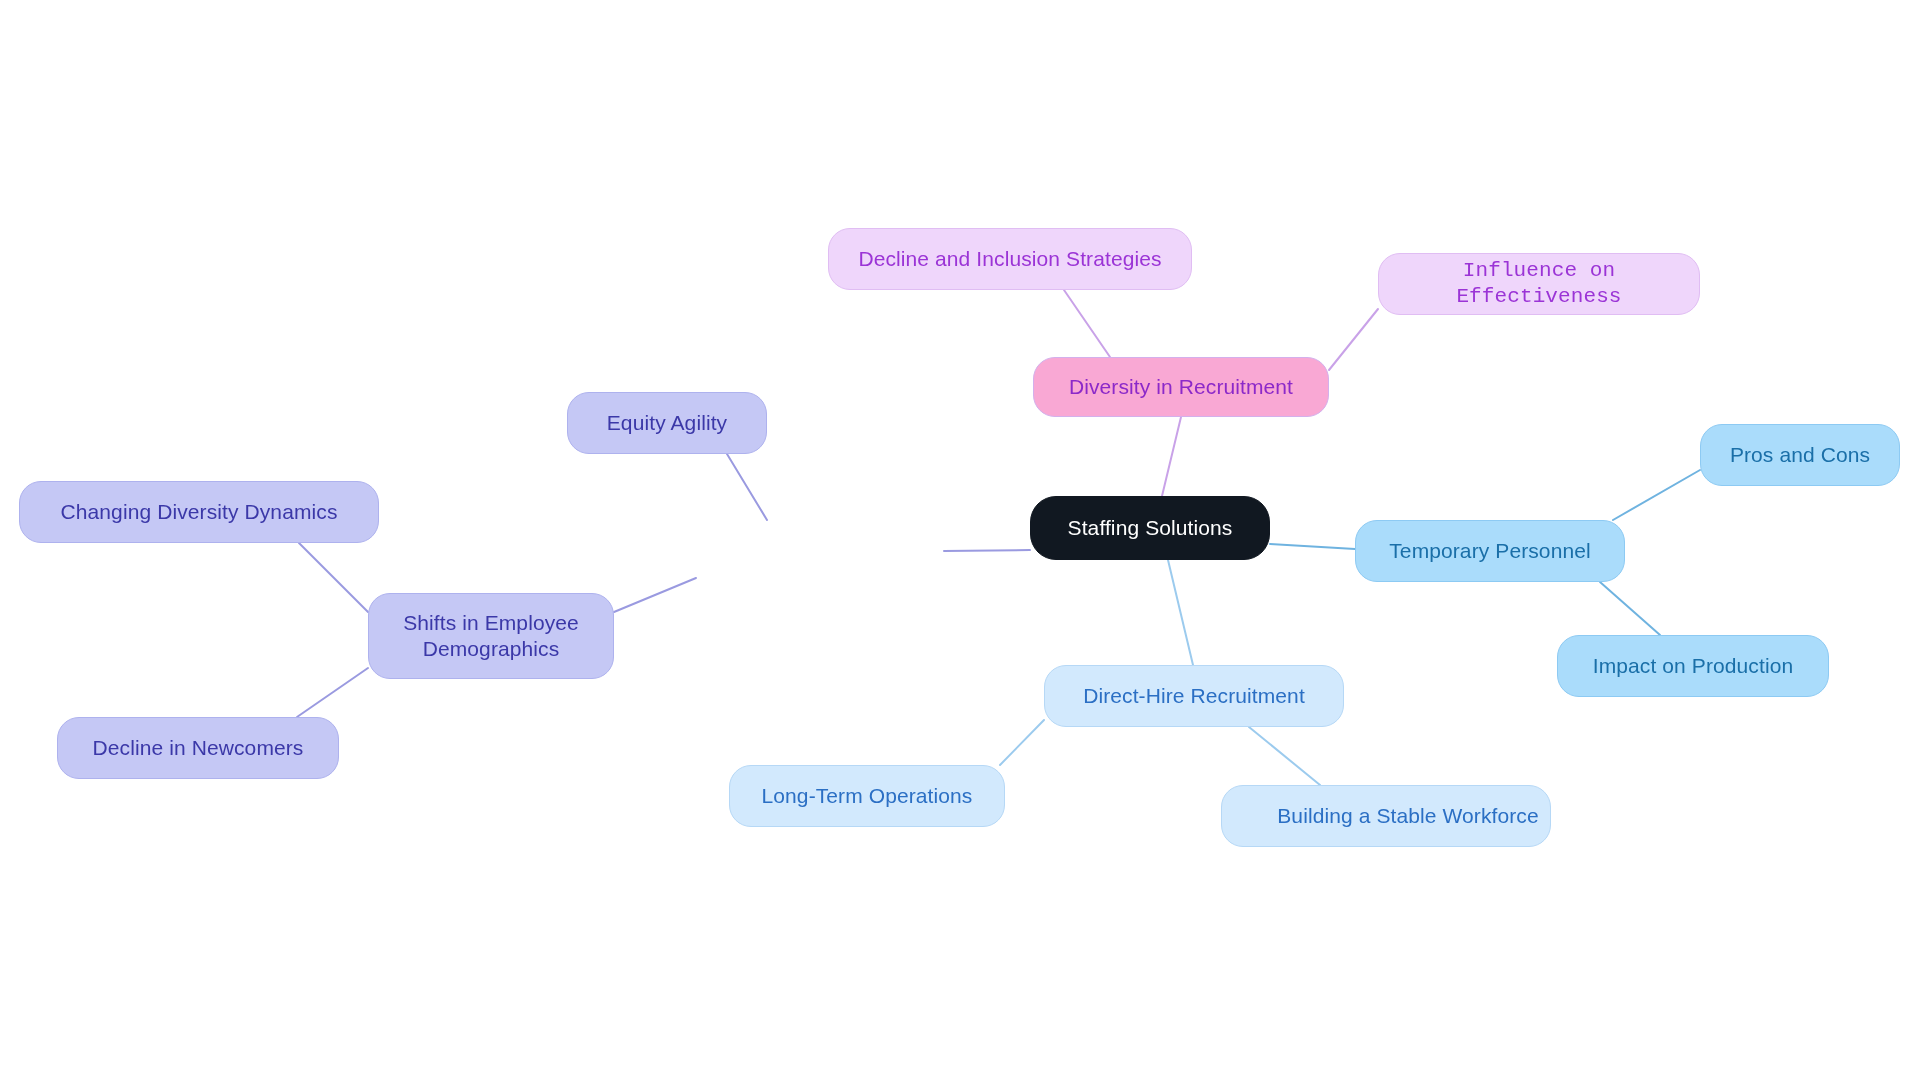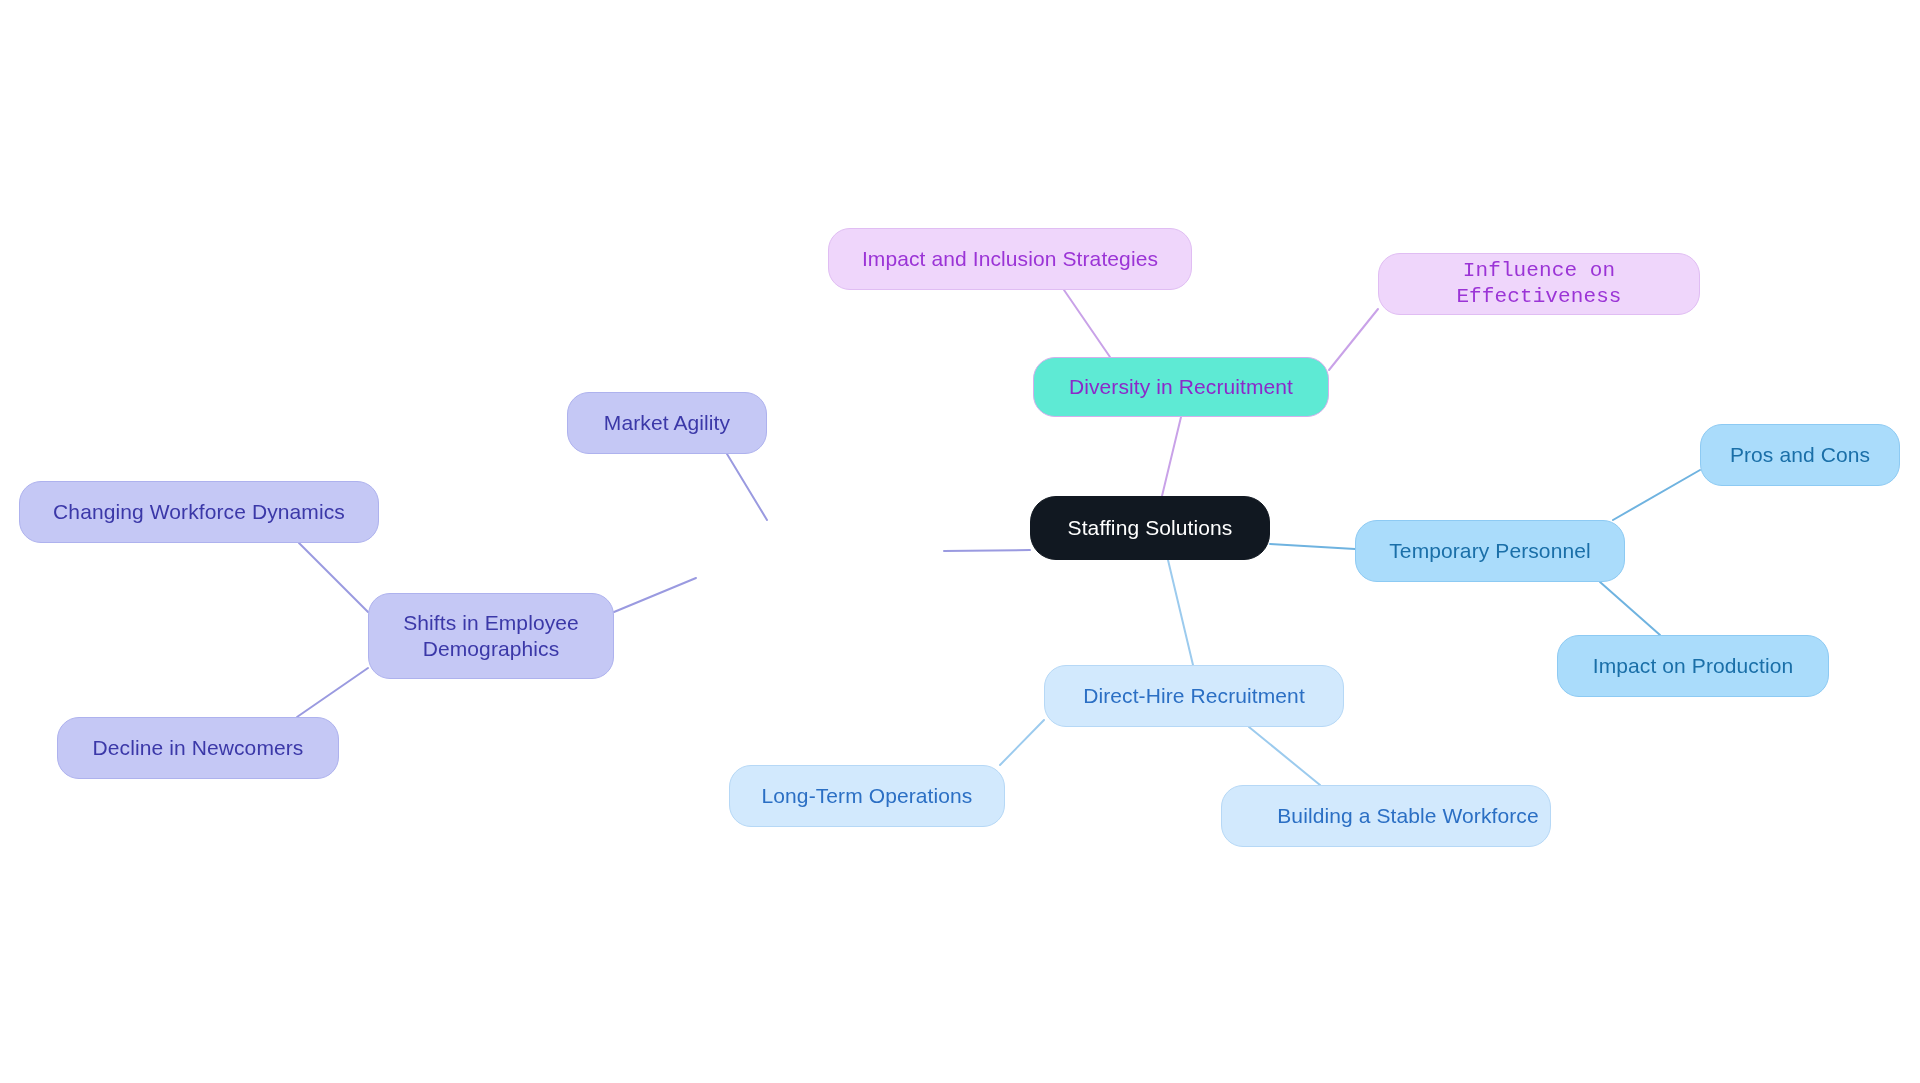--- a/index.html
+++ b/index.html
@@ -42,21 +42,21 @@
     letter-spacing: 0.1px;
   }
   .node-root {
     background: #111821;
     border-color: #111821;
     color: #ffffff;
     font-size: 21px;
     border-radius: 26px;
   }
   .node-purple-branch {
-    background: #5eead4;
+    background: #f9a8d4;
     border-color: #d3b0ec;
     color: #8c29c9;
     font-size: 21px;
   }
   .node-purple-leaf {
     background: #efd6fb;
     border-color: #e0bdf3;
     color: #9b34d6;
     font-size: 21px;
   }
@@ -95,26 +95,26 @@
       <line x1="1044" y1="720" x2="1000" y2="765" stroke="#9ccbee" stroke-width="2" stroke-linecap="round"></line>
       <line x1="1249" y1="727" x2="1320" y2="785" stroke="#9ccbee" stroke-width="2" stroke-linecap="round"></line>
       <line x1="1030" y1="550" x2="944" y2="551" stroke="#9a9ae0" stroke-width="2" stroke-linecap="round"></line>
       <line x1="767" y1="520" x2="727" y2="454" stroke="#9a9ae0" stroke-width="2" stroke-linecap="round"></line>
       <line x1="696" y1="578" x2="614" y2="612" stroke="#9a9ae0" stroke-width="2" stroke-linecap="round"></line>
       <line x1="368" y1="612" x2="299" y2="543" stroke="#9a9ae0" stroke-width="2" stroke-linecap="round"></line>
       <line x1="368" y1="668" x2="297" y2="717" stroke="#9a9ae0" stroke-width="2" stroke-linecap="round"></line>
     </svg>
 <div class="node node-root" style="left: 1030px; top: 496px; width: 240px; height: 64px;">Staffing Solutions</div>
     <div class="node node-purple-branch" style="left: 1033px; top: 357px; width: 296px; height: 60px;">Diversity in Recruitment</div>
-    <div class="node node-purple-leaf" style="left: 828px; top: 228px; width: 364px; height: 62px;">Impact and Inclusion Strategies</div>
+    <div class="node node-purple-leaf" style="left: 828px; top: 228px; width: 364px; height: 62px;">Decline and Inclusion Strategies</div>
     <div class="node node-purple-leaf" style="left: 1378px; top: 253px; width: 322px; height: 62px; font-family: Liberation Mono, monospace;">Influence on Effectiveness</div>
     <div class="node node-blue-branch" style="left: 1355px; top: 520px; width: 270px; height: 62px;">Temporary Personnel</div>
     <div class="node node-blue-branch" style="left: 1700px; top: 424px; width: 200px; height: 62px;">Pros and Cons</div>
     <div class="node node-blue-branch" style="left: 1557px; top: 635px; width: 272px; height: 62px;">Impact on Production</div>
     <div class="node node-blue-leaf" style="left: 1044px; top: 665px; width: 300px; height: 62px;">Direct-Hire Recruitment</div>
     <div class="node node-blue-leaf" style="left: 729px; top: 765px; width: 276px; height: 62px;">Long-Term Operations</div>
     <div class="node node-blue-leaf" style="left: 1221px; top: 785px; width: 330px; height: 62px; padding-left: 44px;">Building a Stable Workforce</div>
-    <div class="node node-lavender" style="left: 567px; top: 392px; width: 200px; height: 62px;">Market Agility</div>
+    <div class="node node-lavender" style="left: 567px; top: 392px; width: 200px; height: 62px;">Equity Agility</div>
     <div class="node node-lavender" style="left: 368px; top: 593px; width: 246px; height: 86px;">Shifts in Employee
 Demographics</div>
-    <div class="node node-lavender" style="left: 19px; top: 481px; width: 360px; height: 62px;">Changing Workforce Dynamics</div>
+    <div class="node node-lavender" style="left: 19px; top: 481px; width: 360px; height: 62px;">Changing Diversity Dynamics</div>
     <div class="node node-lavender" style="left: 57px; top: 717px; width: 282px; height: 62px;">Decline in Newcomers</div>
   </div>
 
 </body></html>

